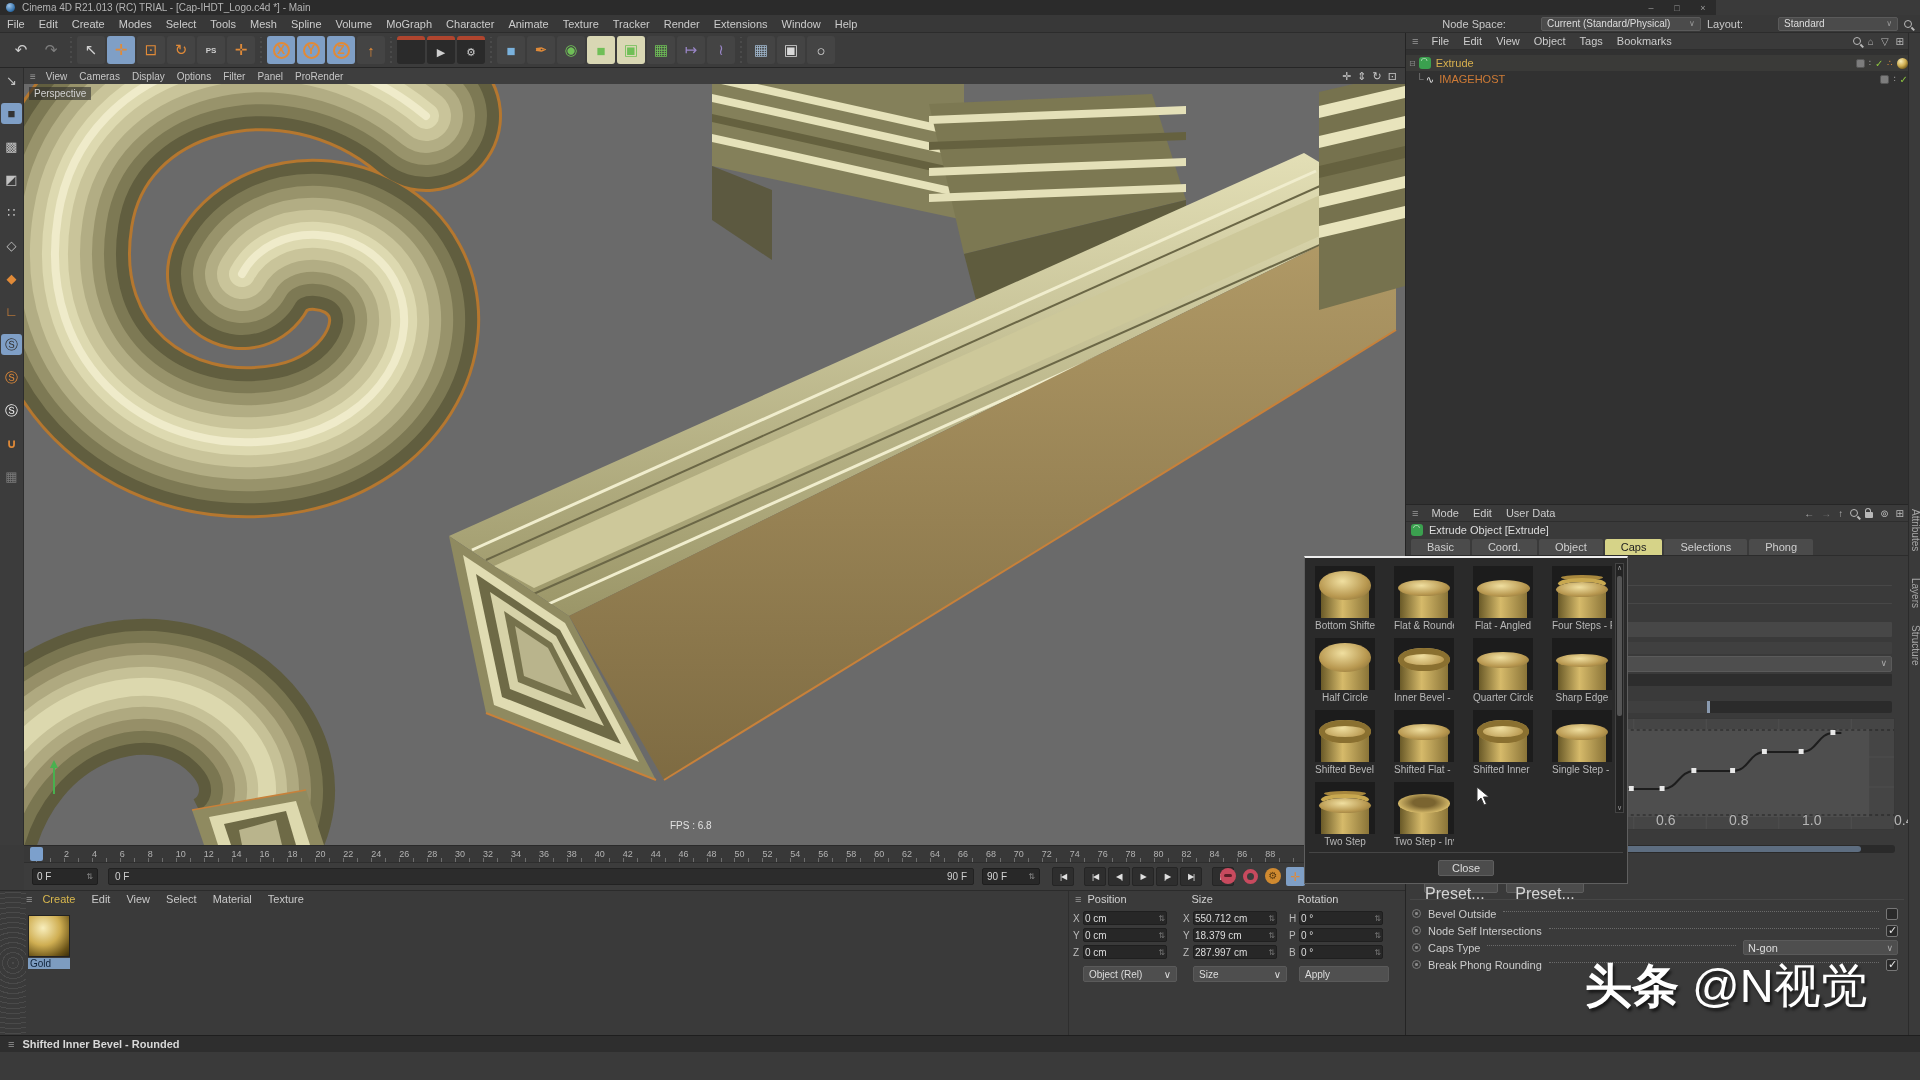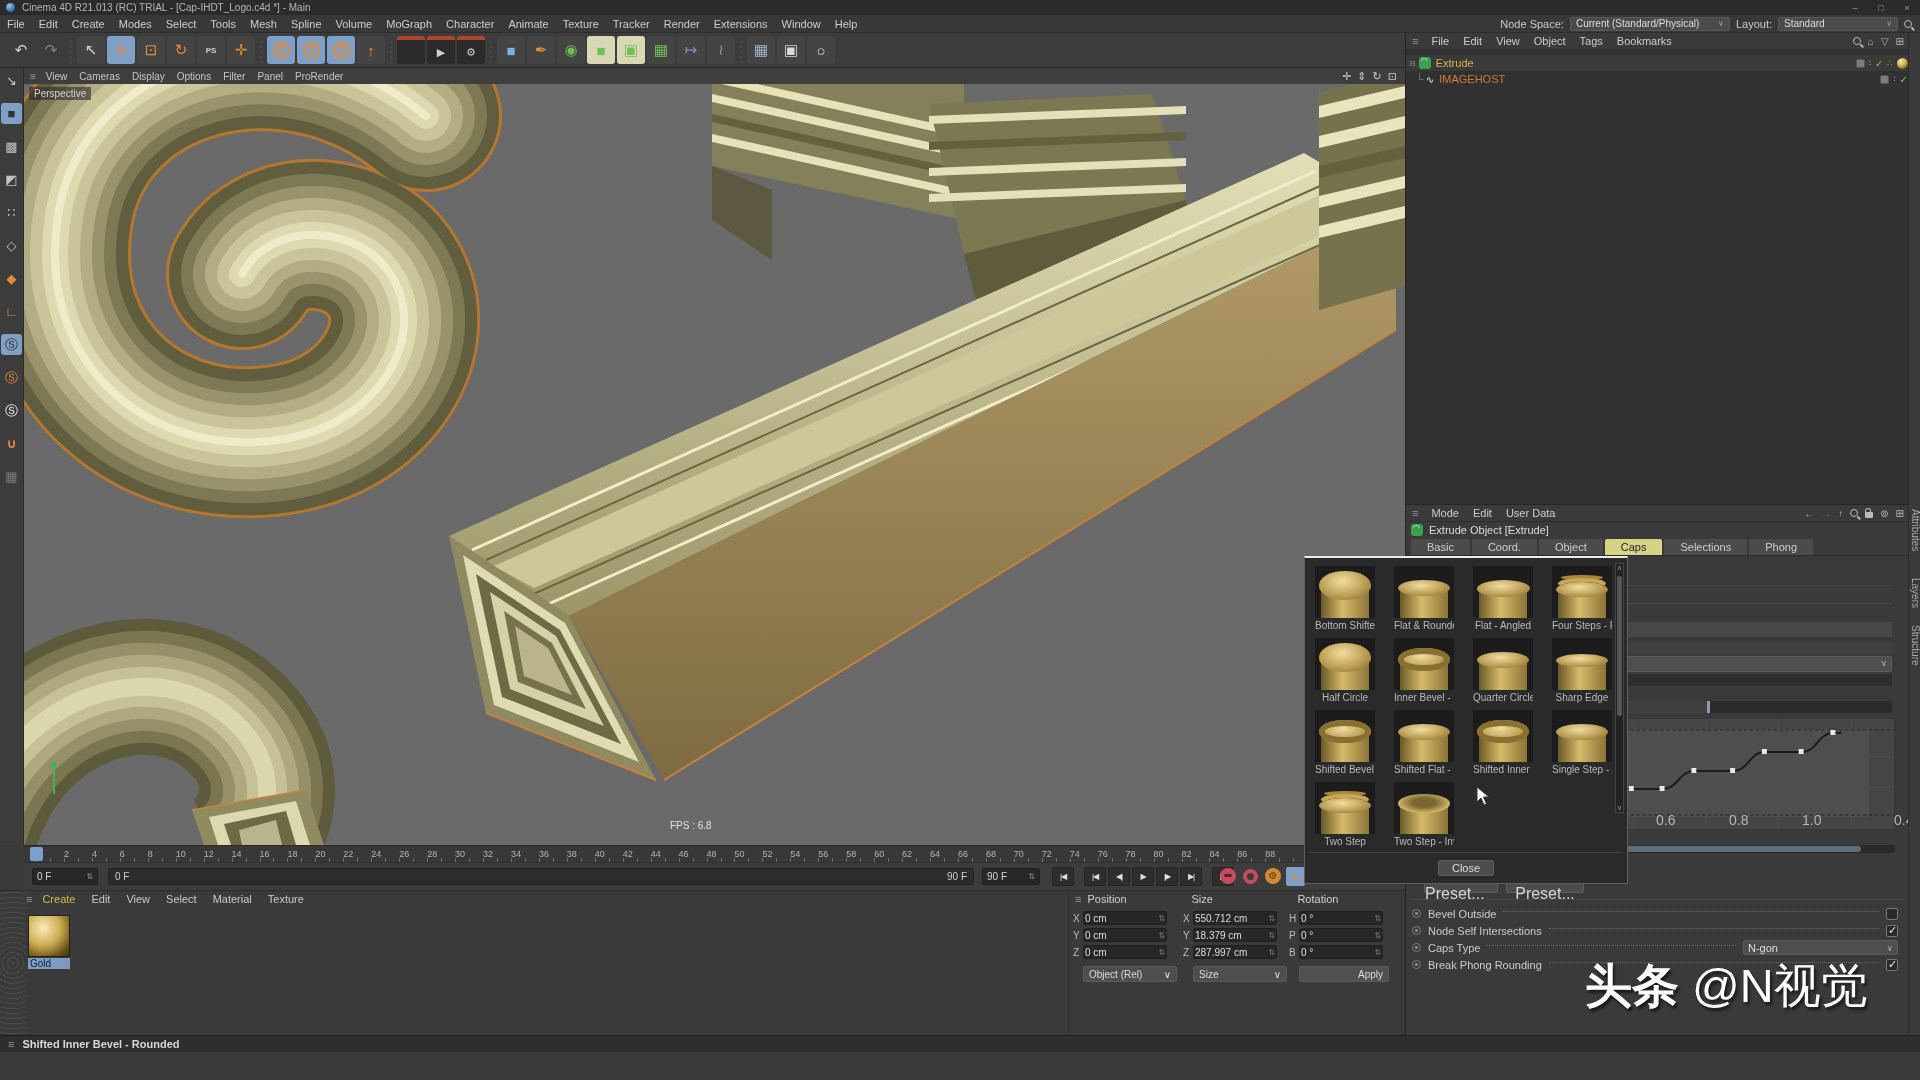--- a/index.html
+++ b/index.html
@@ -1,30 +1,30 @@
 <!DOCTYPE html>
 <html><head>
 <meta charset="utf-8">
 <style>
   * { margin:0; padding:0; box-sizing:border-box; }
   html,body { background:#111; }
   body { font-family:"Liberation Sans","DejaVu Sans",sans-serif; }
   #stage { position:relative; width:1920px; height:1080px; background:#3a3a3a; overflow:hidden; font-size:11px; color:#c9c9c9; }
 
   
-  #titlebar { position:absolute; left:0; top:0; width:1920px; height:15px; background:#2b2b2b; display:flex; align-items:center; font-size:10px; color:#b5b5b5;justify-content:flex-end; }
+  #titlebar { position:absolute; left:0; top:0; width:1716px; height:15px; background:#2b2b2b; display:flex; align-items:center; font-size:10px; color:#b5b5b5;justify-content:flex-end; }
   #titlebar .appicon { width:9px; height:9px; border-radius:50%; background:radial-gradient(circle at 35% 30%,#9fc4e8,#2e6da8 70%,#183a5c); margin:0 7px 0 6px; }
   #titlebar .wctl { margin-left:auto; display:flex; }
   #titlebar .wctl span { width:26px; text-align:center; color:#9a9a9a; font-size:9px; }
 
   
   #menubar { position:absolute; left:0; top:15px; width:1920px; height:18px; background:#383838; border-bottom:1px solid #2c2c2c; display:flex; align-items:center; }
   #menubar .mi { padding:0 7px; color:#cccccc; }
   #menubar .right { margin-left:auto; display:flex; align-items:center; gap:6px; padding-right:8px; }
-  .ddbox { background:#4b4b4b; border:1px solid #5a5a5a; border-radius:2px; height:14px; display:flex; align-items:center; padding:0 5px; color:#ddd; font-size:10px; gap:0; }
+  .ddbox { background:#4b4b4b; border:1px solid #5a5a5a; border-radius:2px; height:14px; display:flex; align-items:center; padding:0 5px; color:#ddd; font-size:10px; gap:0;margin-left:29px; }
   .ddbox .chev { color:#9a9a9a; font-size:8px; }
 
   
   #toolbar { position:absolute; left:0; top:33px; width:1920px; height:35px; background:#3c3c3c; border-bottom:1px solid #262626; display:flex; align-items:center; padding-left:6px; }
   .t-btn,.t-plain { width:28px; height:28px; margin:0 1px; border-radius:3px; display:flex; align-items:center; justify-content:center; font-size:15px; color:#cfcfcf; background:#444444; }
   .t-plain { background:transparent; }
   .t-sep { width:10px; height:26px; background:repeating-linear-gradient(0deg,#4a4a4a 0 2px,transparent 2px 5px); background-size:2px 100%; background-repeat:no-repeat; background-position:center; }
   .t-btn.orange,.lt.orange { color:#e08a38; }
   .t-btn.green { color:#6fbf57; }
   .t-btn.blue { color:#7ab2dd; }
@@ -176,21 +176,21 @@
   #coords .hdr span { display:inline-block; }
   #coords .hdr .h1 { width:104px; } #coords .hdr .h2 { width:106px; }
   .ccol { position:absolute; top:20px; }
   #ccol1 { left:4px; } #ccol2 { left:114px; } #ccol3 { left:220px; }
   .cfield { display:flex; align-items:center; margin-bottom:3px; }
   .cfield .ax { width:10px; font-size:10px; color:#bbbbbb; }
   .cfield .val { width:84px; height:14px; background:#272727; border:1px solid #1f1f1f; border-radius:2px; color:#dddddd; font-size:10px; padding:0 1px; display:flex; align-items:center; justify-content:space-between; }
   .cfield .spin { color:#777; font-size:8px; }
   .cdrop { position:absolute; height:16px; background:#4e4e4e; border:1px solid #5a5a5a; border-radius:2px; color:#ddd; font-size:10px; display:flex; align-items:center; justify-content:space-between; padding:0 5px; top:75px; }
   #cdrop1 { left:14px; width:94px; } #cdrop2 { left:124px; width:94px; }
-  #capply { left:230px; width:90px; justify-content:flex-end; background:#505050; }
+  #capply { left:230px; width:90px; justify-content:flex-start; background:#505050; }
 
   
   #statusbar { position:absolute; left:0; top:1035px; width:1920px; height:17px; background:#2e2e2e; border-top:1px solid #1e1e1e; display:flex; align-items:center; }
   #statusbar .burger { padding:0 8px; color:#999; }
   #statusbar .txt { font-weight:bold; font-size:11px; color:#d8d8d8; }
   #banner { position:absolute; left:0; top:1052px; width:1920px; height:28px; background:#040404; display:flex; align-items:center; justify-content:center; font-size:13px; color:#d2d2d2; letter-spacing:.5px; }
   #watermark { position:absolute; left:1585px; top:955px; z-index:40; color:#fff; font-size:47px; white-space:nowrap; text-shadow:2px 3px 3px rgba(0,0,0,.6); }
   #watermark .wb { font-weight:900; } #watermark .wr { font-weight:400; }
 
   

